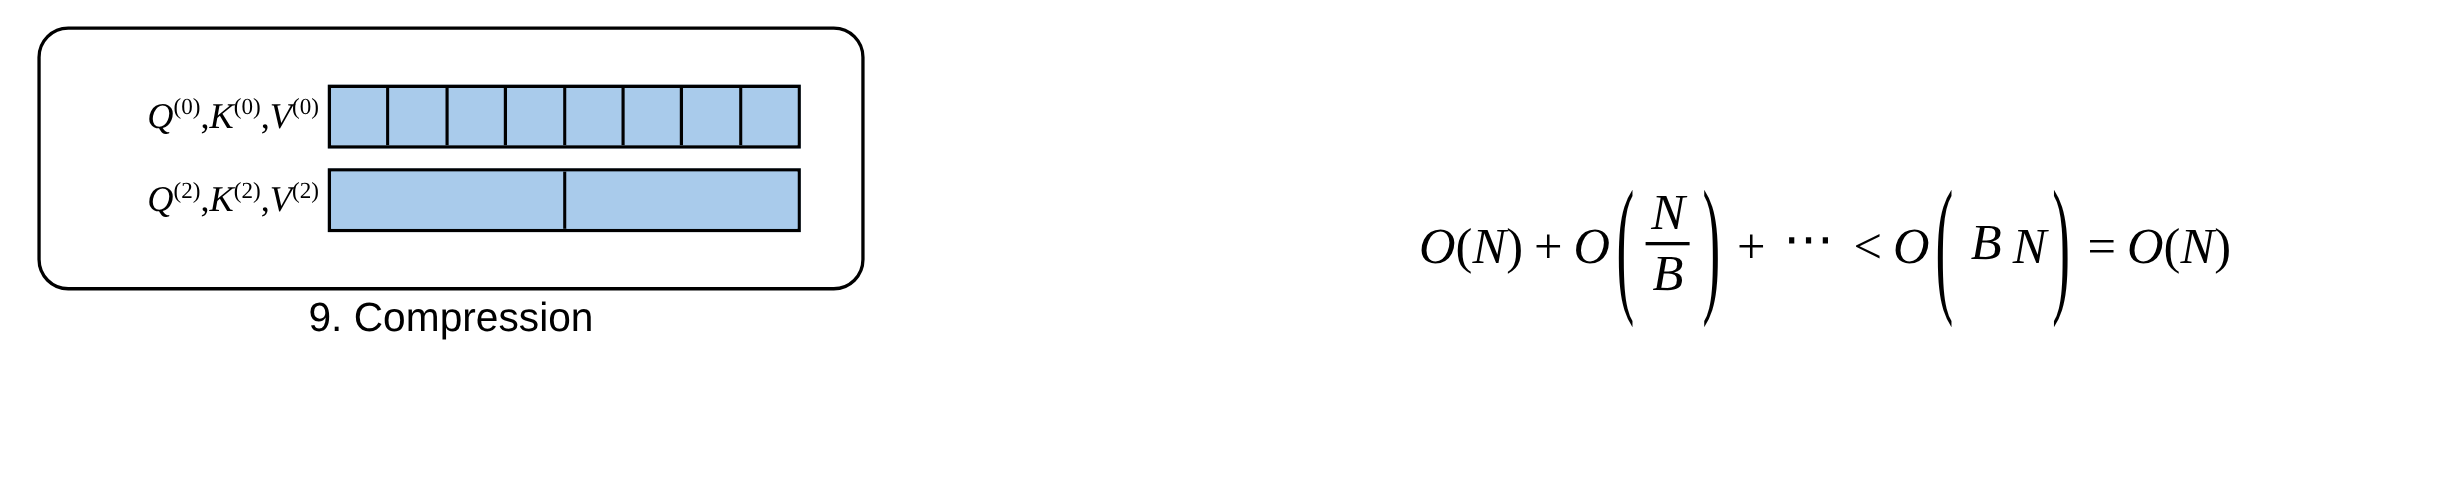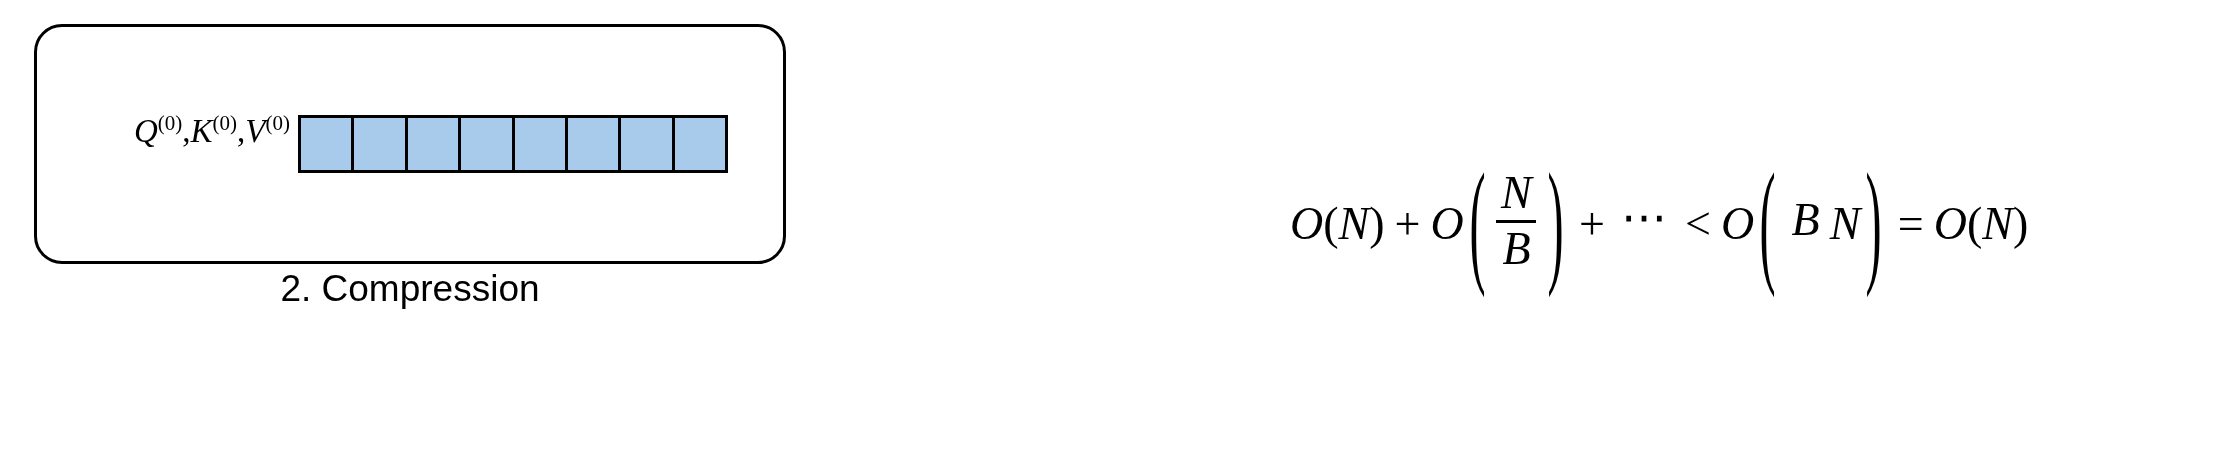--- a/index.html
+++ b/index.html
@@ -51,21 +51,21 @@
     display: flex;
     flex-direction: column;
     justify-content: center;
     gap: 18px;
     padding: 8px 0;
     box-sizing: border-box;
   }
 
   .seq-row {
     display: flex;
-    align-items: flex-start;
+    align-items: center;
     height: 58px;
   }
 
   .seq-label {
     width: 264px;
     flex: 0 0 264px;
     text-align: right;
     padding-right: 8px;
     box-sizing: border-box;
     font-family: "Liberation Serif", serif;
@@ -208,25 +208,34 @@
           <div class="seq-cell"></div>
           <div class="seq-cell"></div>
           <div class="seq-cell"></div>
           <div class="seq-cell"></div>
           <div class="seq-cell"></div>
           <div class="seq-cell"></div>
         </div>
       </div>
 
 
+      <div class="seq-row">
+        <div class="seq-label">
+          <span class="mi">Q</span><span class="sup">(2)</span><span class="comma">,</span><span class="mi">K</span><span class="sup">(2)</span><span class="comma">,</span><span class="mi">V</span><span class="sup">(2)</span>
+        </div>
+        <div class="seq-bar">
+          <div class="seq-cell"></div>
+          <div class="seq-cell"></div>
+        </div>
+      </div>
 
     </div>
   </div>
 
-  <div id="compression-caption">2. Compression</div>
+  <div id="compression-caption">9. Compression</div>
 
   <div id="formula-panel">
 
     <span class="mi">O</span>
       <span class="mparen">(</span>
       <span class="mi">N</span>
       <span class="mparen">)</span>
 
     <span class="mo">+</span>
 

